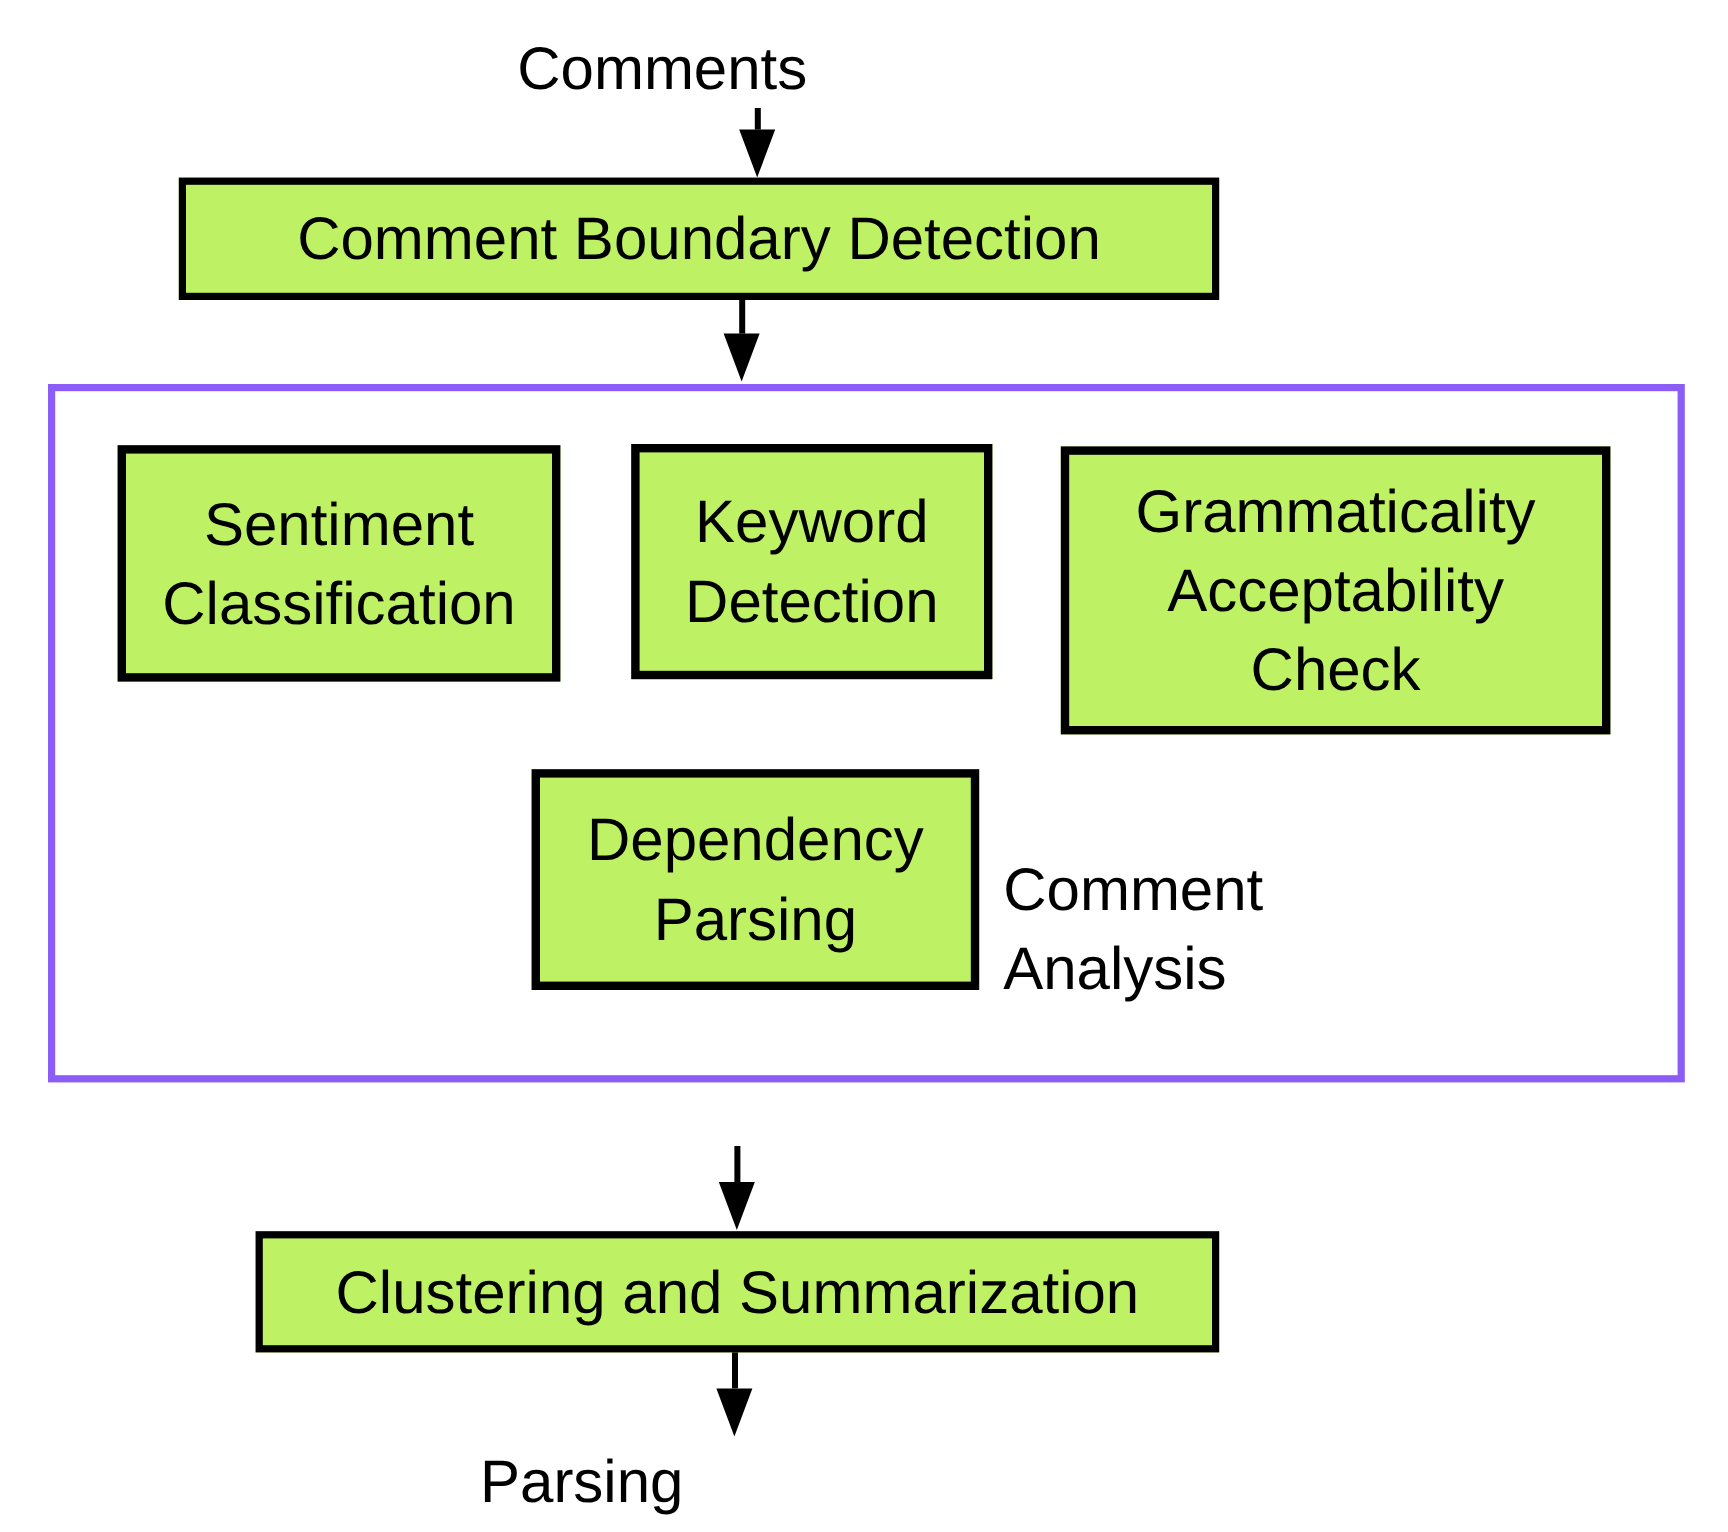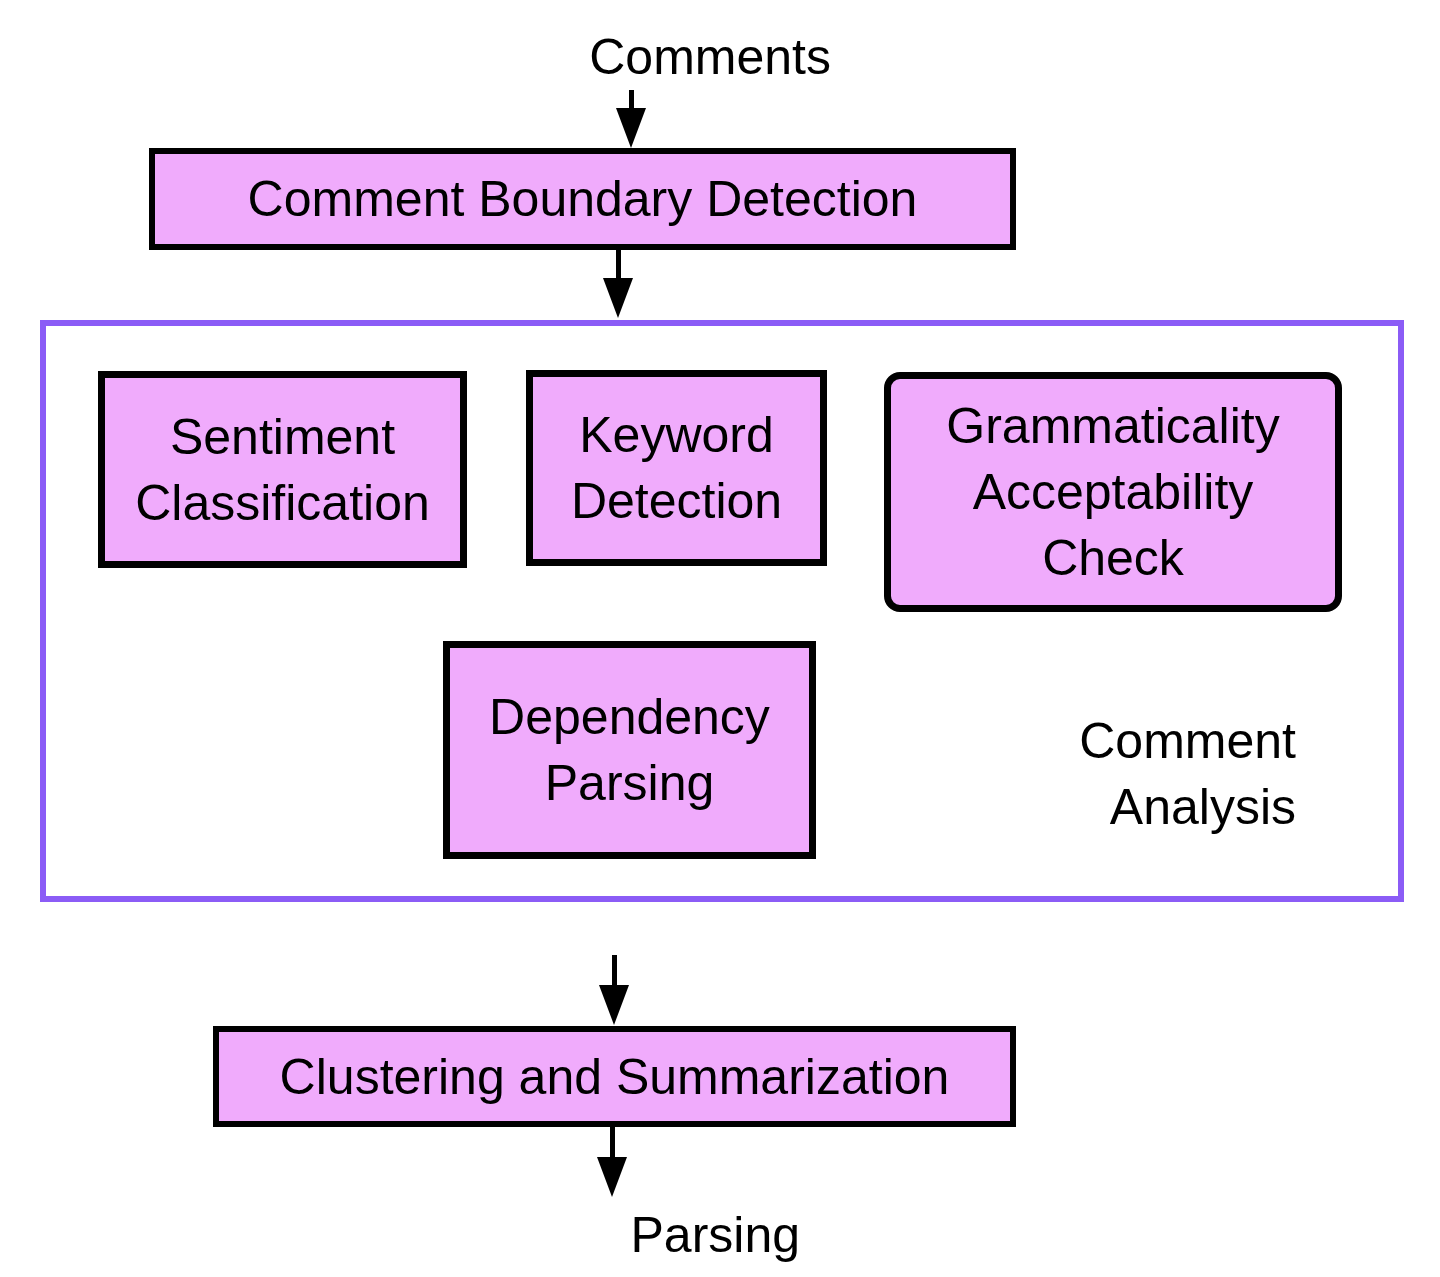--- a/index.html
+++ b/index.html
@@ -18,25 +18,25 @@
   }
   .label {
     white-space: pre-line;
     font-size: 50px;
     line-height: 1.32;
     color: #000000;
     text-align: center;
   }
   .free-label {
     position: absolute;
-    text-align: right;
+    text-align: left;
   }
   .node-box {
     position: absolute;
-    background: #f0abfc;
+    background: #bef264;
     border: 6px solid #000000;
     display: flex;
     align-items: center;
     justify-content: center;
     text-align: center;
     box-sizing: border-box;
   }
   .inner-box {
     border-width: 7px;
   }
@@ -72,23 +72,23 @@
   }
 
   
   .comments-label      { left: 431px;  top: 24px;   width: 400px; }
   .arrow-1             { left: 616px;  top: 90px;   height: 58px; }
   .boundary-box        { left: 149px;  top: 148px;  width: 867px; height: 102px; }
   .arrow-2             { left: 603px;  top: 250px;  height: 68px; }
 
   .sentiment-box       { left: 52px;   top: 45px;   width: 369px; height: 197px; }
   .keyword-box         { left: 480px;  top: 44px;   width: 301px; height: 196px; }
-  .grammaticality-box  { left: 838px;  top: 46px;   width: 458px; height: 240px; border-radius: 16px; }
+  .grammaticality-box  { left: 838px;  top: 46px;   width: 458px; height: 240px; }
   .pos-box             { left: 65px;   top: 315px;  width: 273px; height: 195px; }
-  .dependency-box      { left: 397px;  top: 315px;  width: 373px; height: 218px; align-items: center; }
+  .dependency-box      { left: 397px;  top: 315px;  width: 373px; height: 184px; align-items: center; }
   .analysis-label      { left: 790px;  top: 358px;  width: 460px; margin-top: 24px; }
 
   .arrow-3             { left: 599px;  top: 955px;  height: 70px; }
   .clustering-box      { left: 213px;  top: 1026px; width: 803px; height: 101px; }
   .arrow-4             { left: 597px;  top: 1127px; height: 70px; }
   .summary-label       { left: 400px;  top: 1202px; width: 400px; }
 </style>
 </head>
 <body>
 

